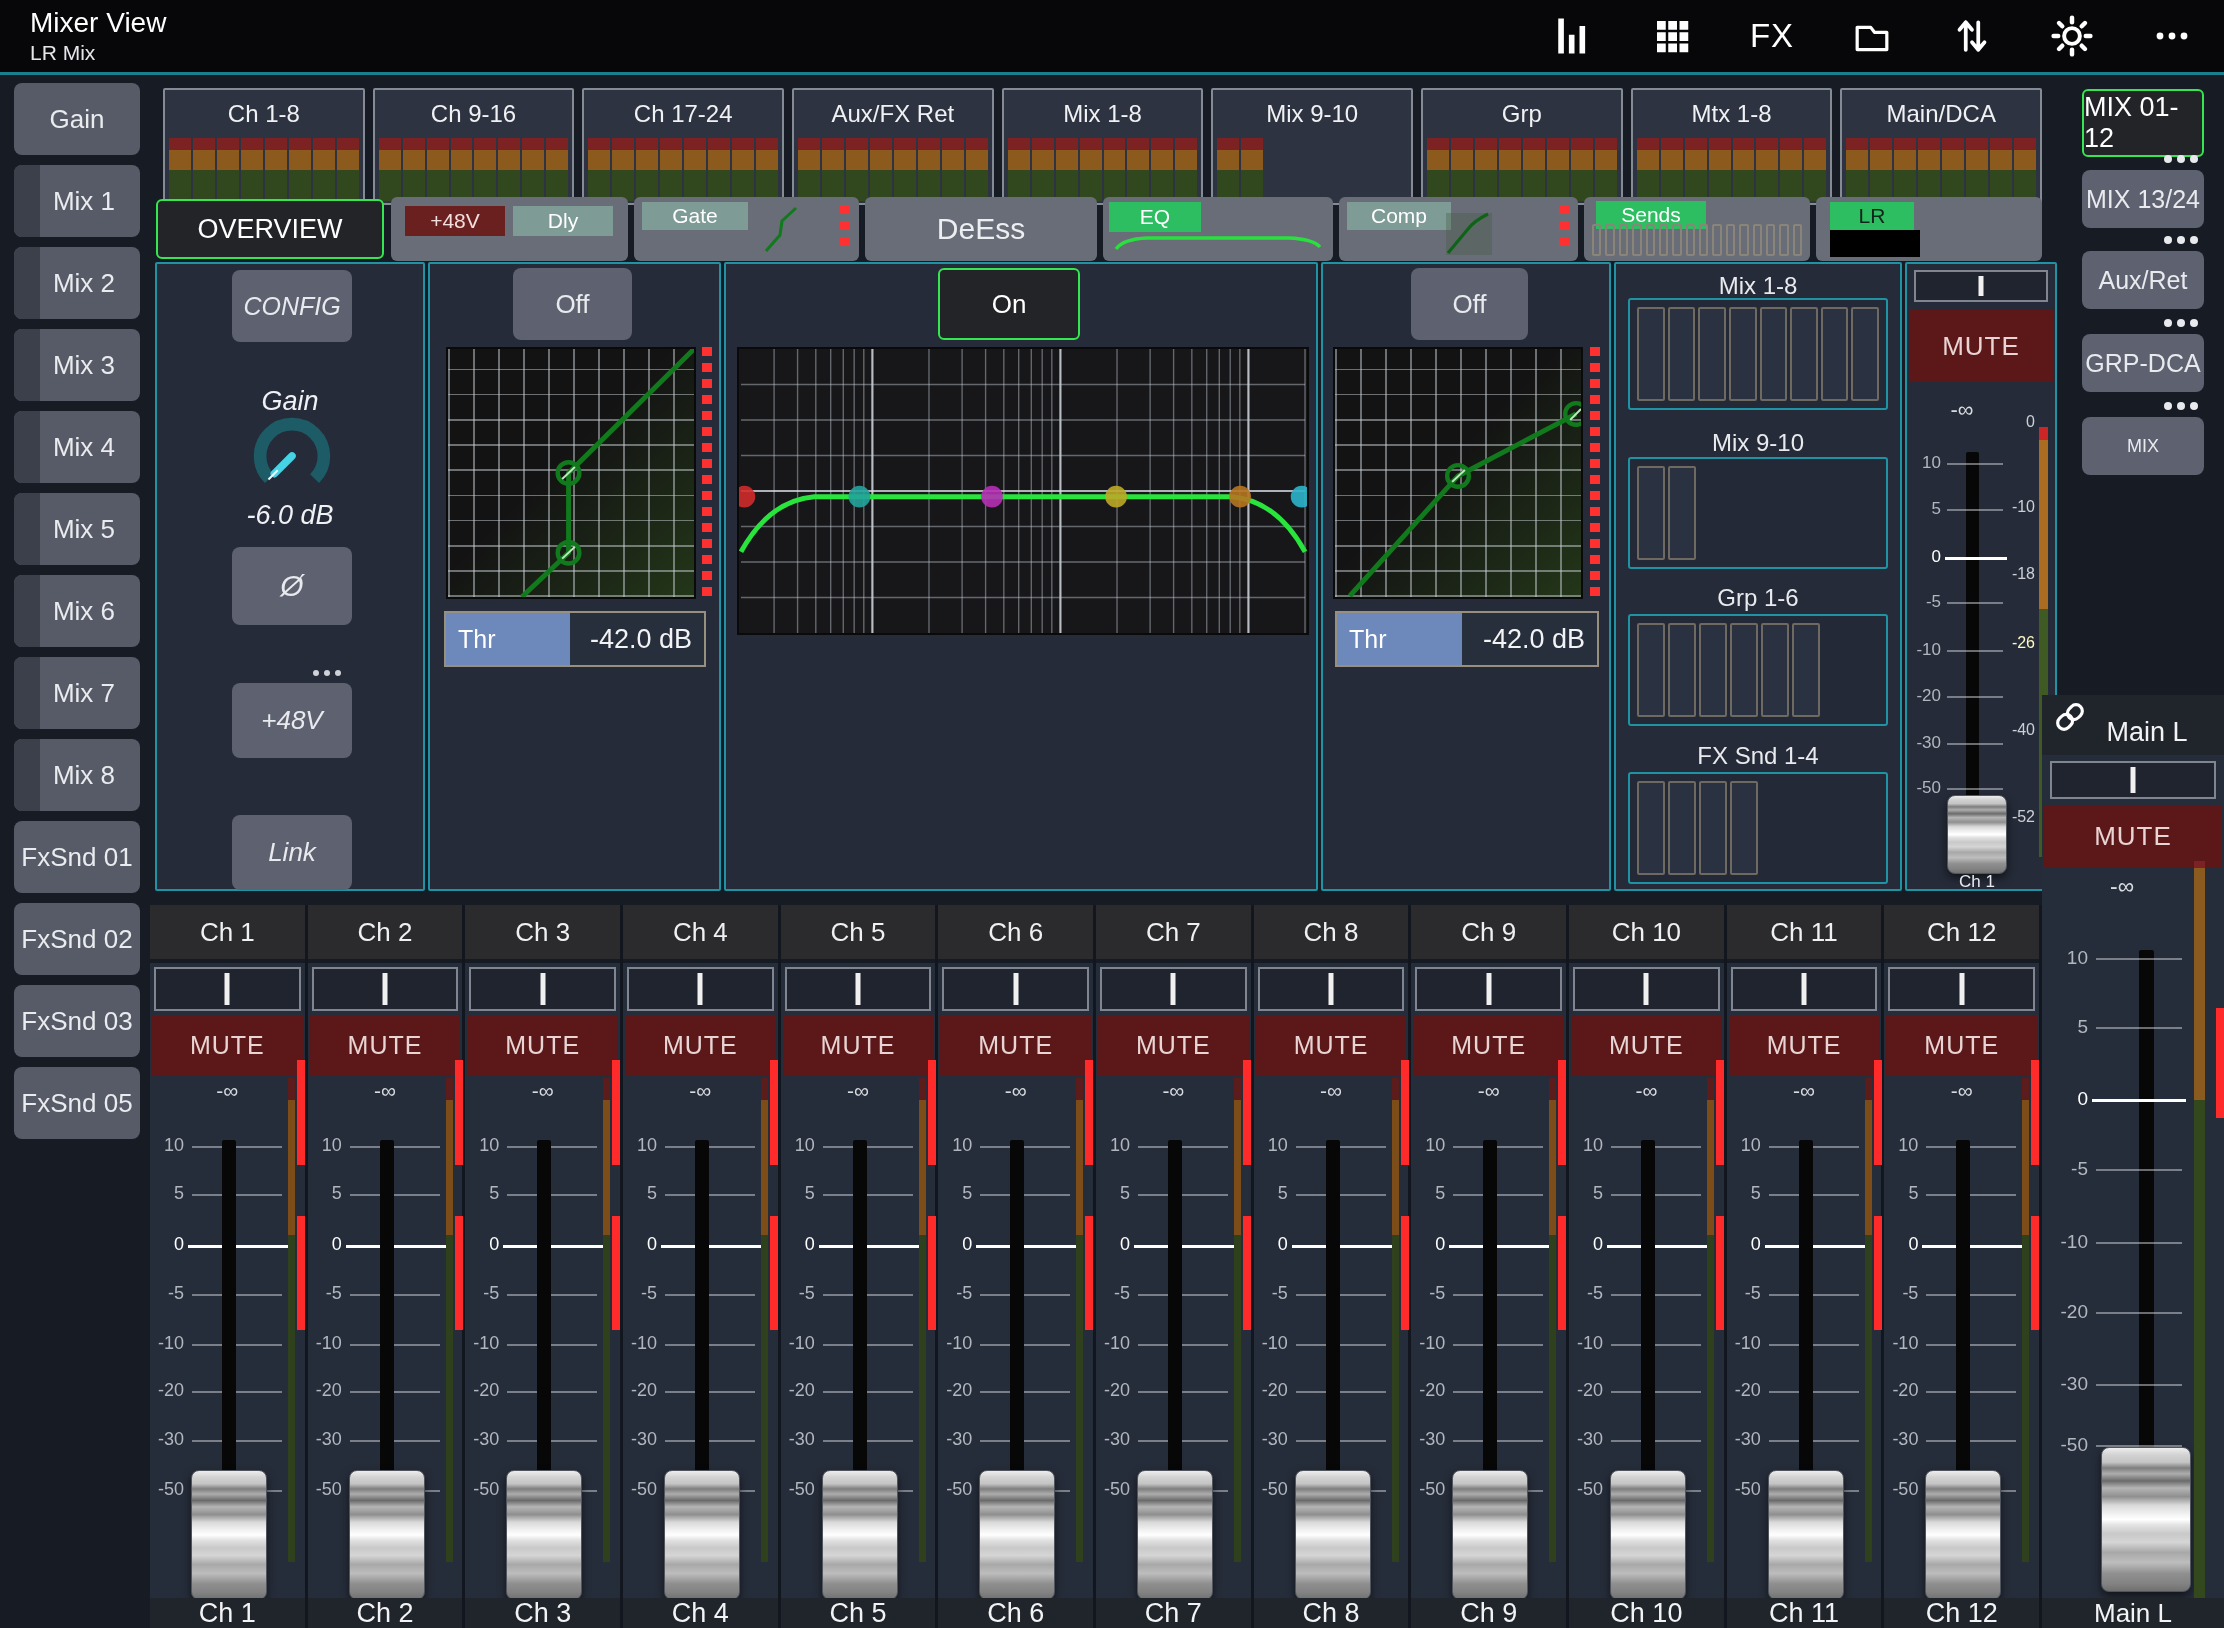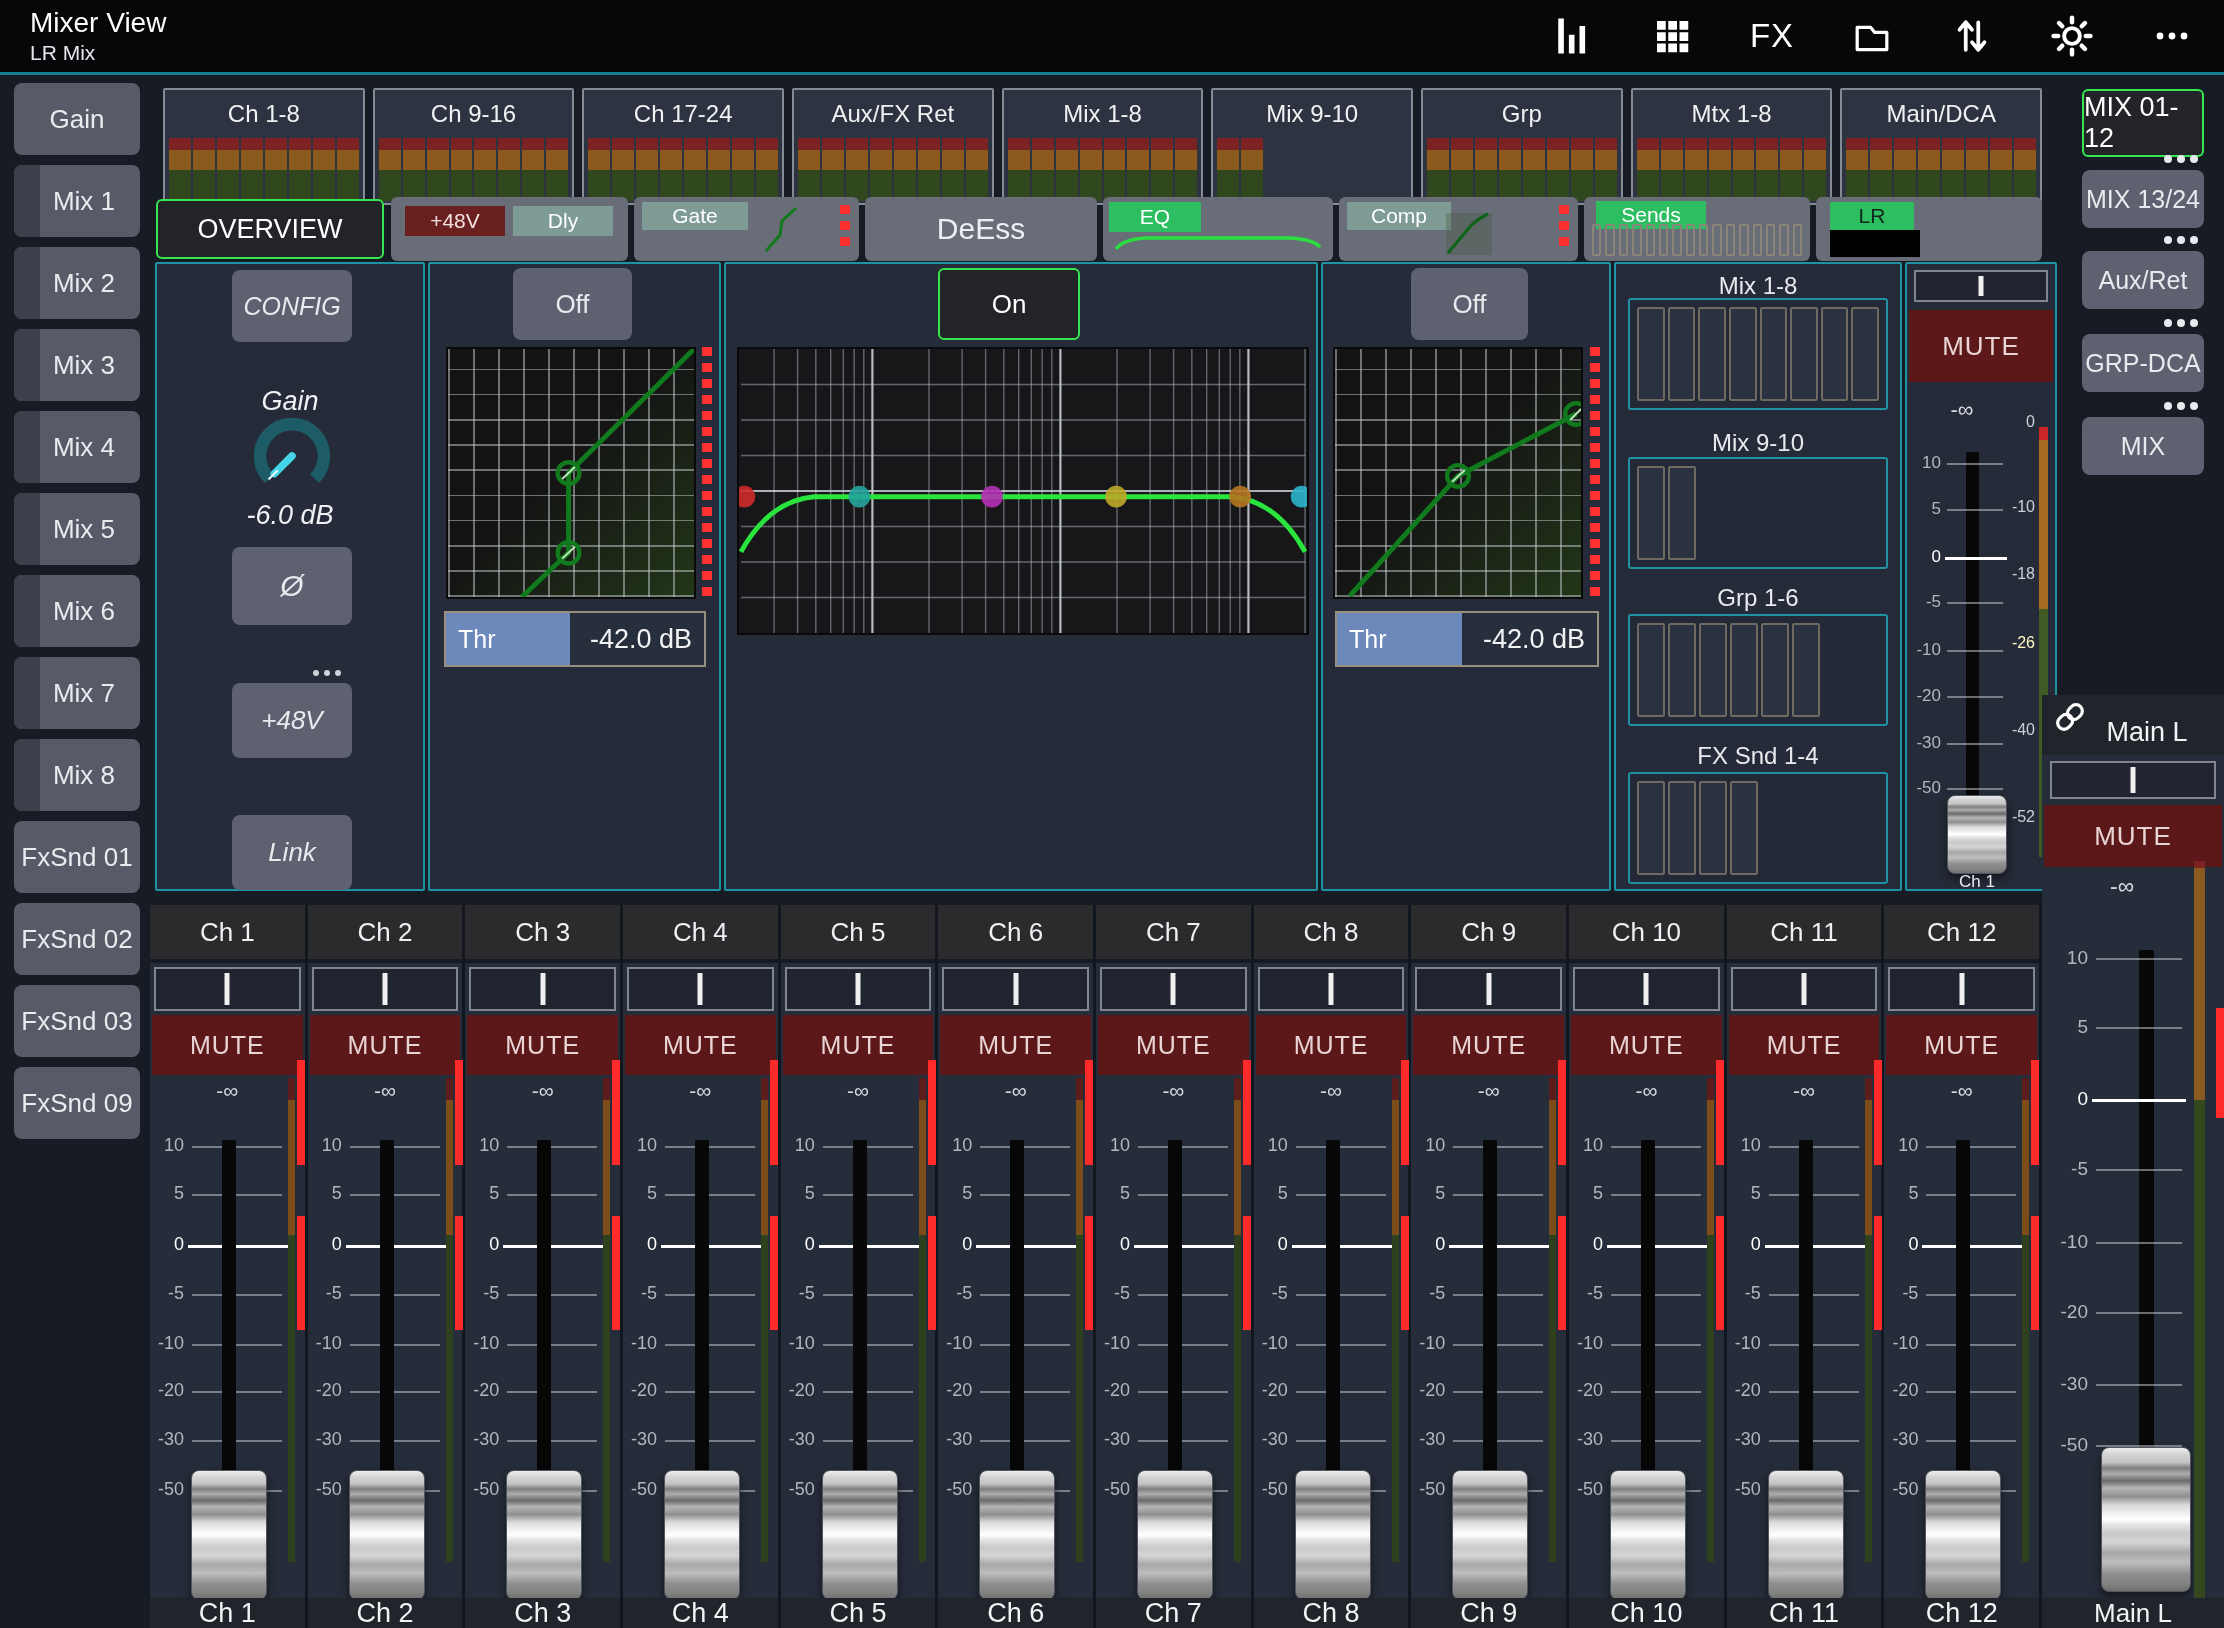--- a/index.html
+++ b/index.html
@@ -193,21 +193,21 @@
       <div class="sbtn">
         <div>FxSnd 01</div>
       </div>
       <div class="sbtn">
         <div>FxSnd 02</div>
       </div>
       <div class="sbtn">
         <div>FxSnd 03</div>
       </div>
       <div class="sbtn">
-        <div>FxSnd 09</div>
+        <div>FxSnd 05</div>
       </div>
     </div>
 
   <div id="bank-strip">
       <div class="bank">
         <div class="banklabel">Ch 1-8</div>
         <div class="bankmeters">
           <div class="bbar">
             <div style="height: 12px; background: rgb(124, 34, 34);"></div>
             <div style="height: 20px; background: rgb(140, 90, 28);"></div>
@@ -850,21 +850,21 @@
         <div class="dot"></div>
         <div class="dot"></div>
         <div class="dot"></div>
       </div>
       <div class="btn" style="position: absolute; left: 0px; top: 260px; width: 122px; height: 58px; font-size: 25px;">GRP-DCA</div>
       <div class="dots" style="right: 6px; top: 328px;">
         <div class="dot"></div>
         <div class="dot"></div>
         <div class="dot"></div>
       </div>
-      <div class="btn" style="position: absolute; left: 0px; top: 343px; width: 122px; height: 58px; font-size: 25px;">MIX</div>
+      <div class="btn" style="position: absolute; left: 0px; top: 343px; width: 122px; height: 58px; font-size: 18px;">MIX</div>
     </div>
 
   <div id="channels">
       <div class="strip">
         <div class="striphead">Ch 1</div>
         <div class="pan" style="left: 4px; right: 4px; top: 62px; height: 44px;">
           <div class="pantick"></div>
         </div>
         <div class="mute" style="position: absolute; left: 2px; right: 2px; top: 110px; height: 60px;">MUTE</div>
         <div class="abs" style="left: 0px; top: 174px; width: 100%; text-align: center; font-size: 21px; color: rgb(216, 219, 224);">-∞</div>

